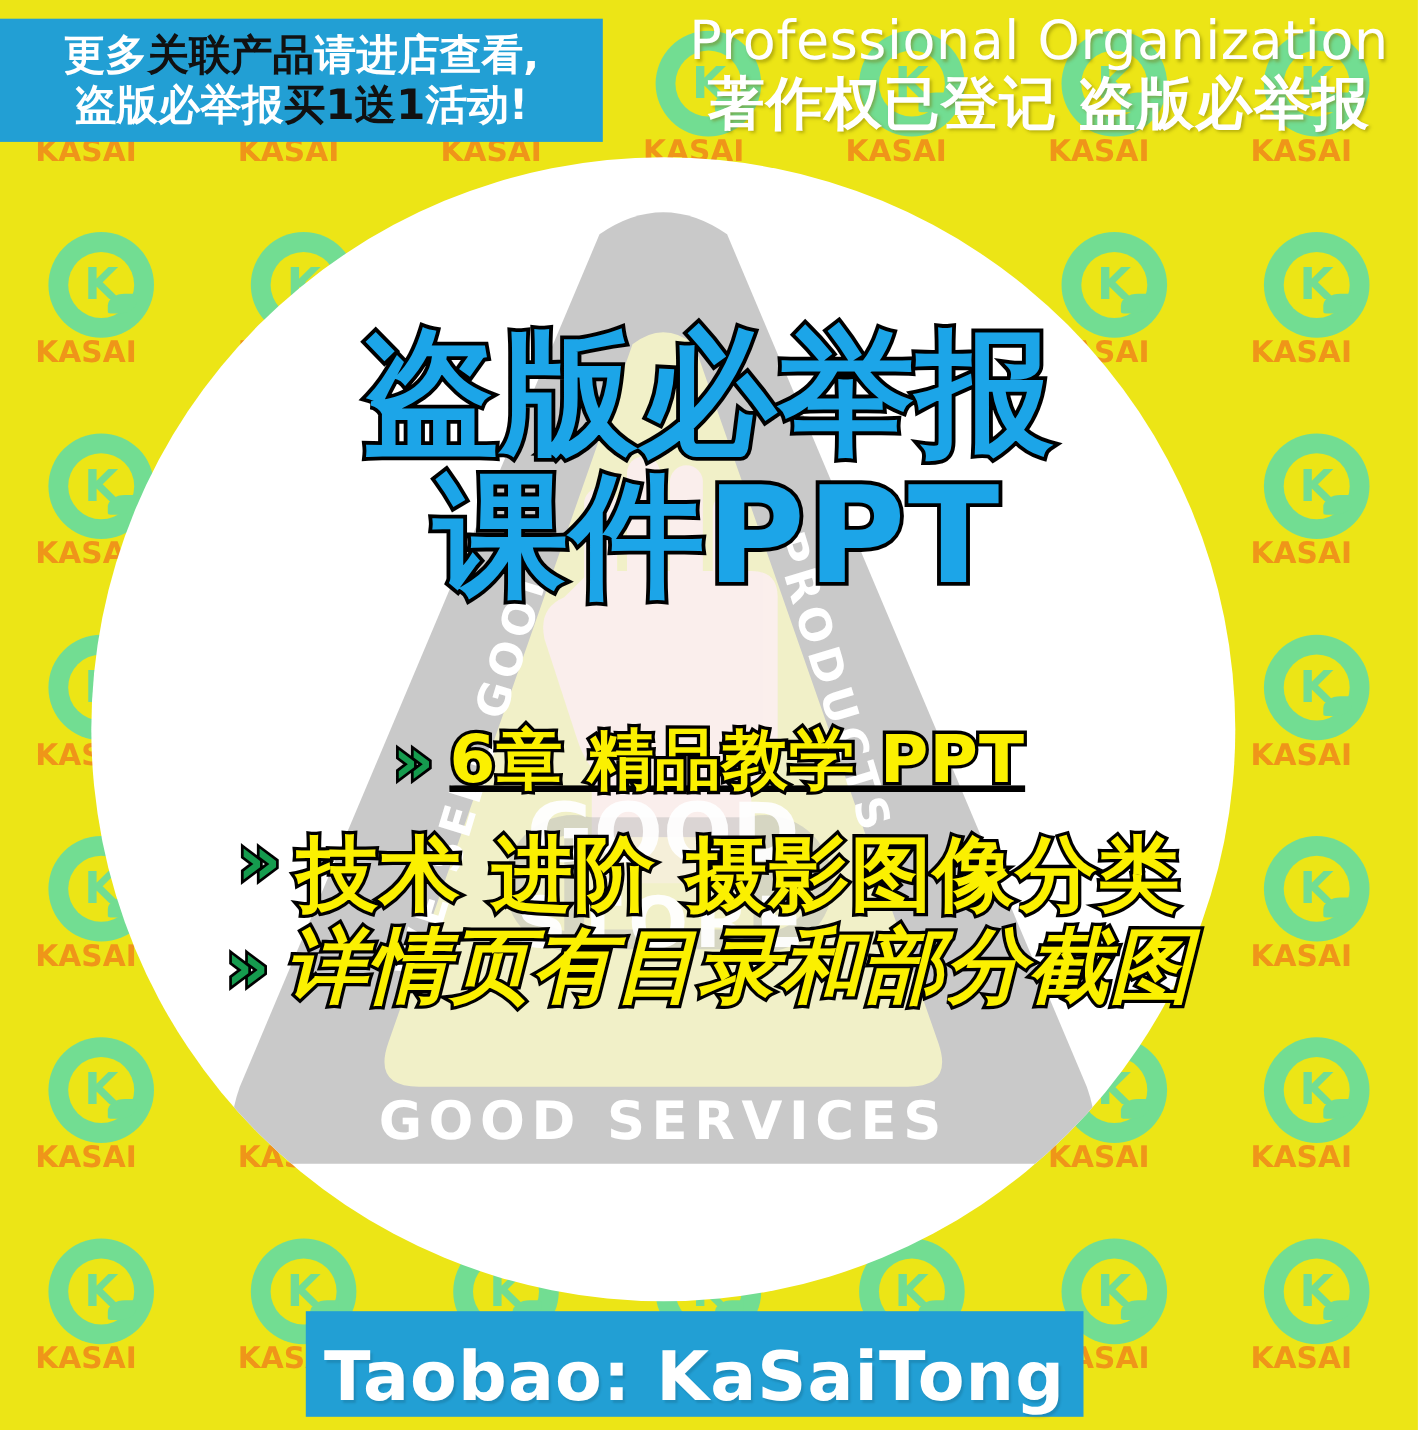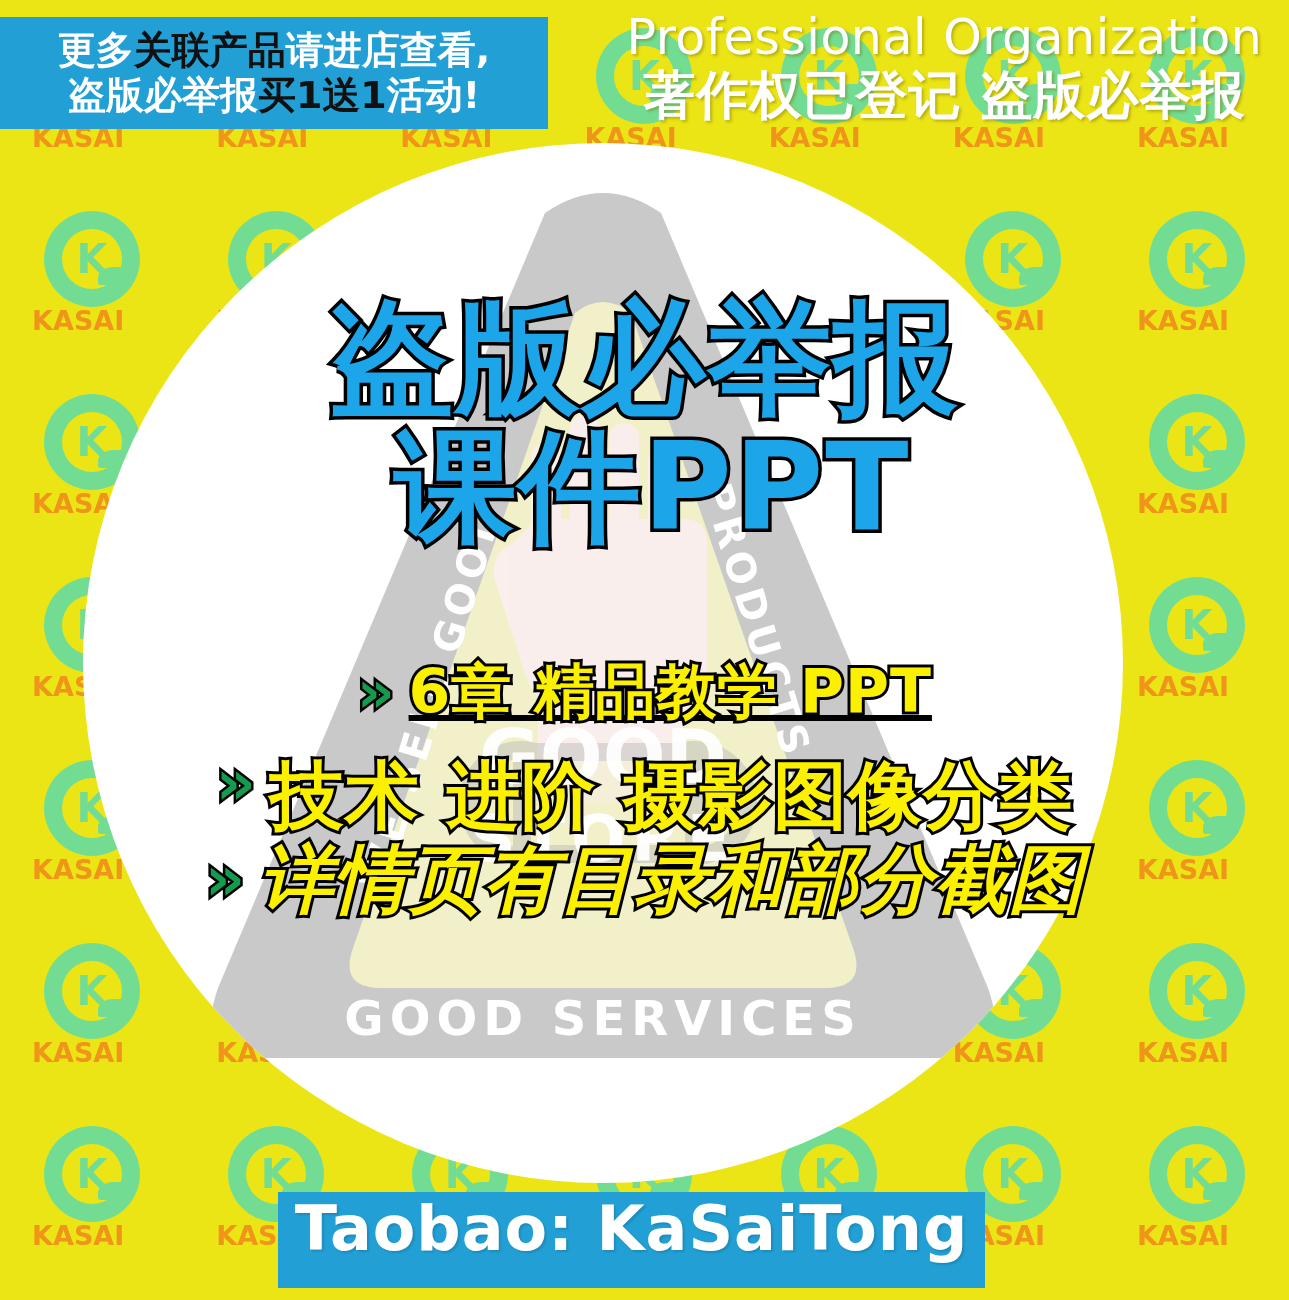--- a/index.html
+++ b/index.html
@@ -183,21 +183,21 @@
     margin-top:2px;
     white-space:nowrap;
   }
 
   
   #bottom-banner{
     position:absolute;
     left:278px;top:1192px;width:707px;height:96px;
     background:#229fd4;
     z-index:60;
-    display:flex;align-items:flex-start;justify-content:center;
+    display:flex;align-items:flex-end;justify-content:center;
   }
   #bottom-banner-text{
     font-family:"DejaVu Sans","Liberation Sans",sans-serif;
     font-weight:bold;
     font-size:62px;
     color:#ffffff;
     letter-spacing:1px;
     white-space:nowrap;
     text-shadow:2px 2px 2px rgba(0,0,0,.12);
   }

